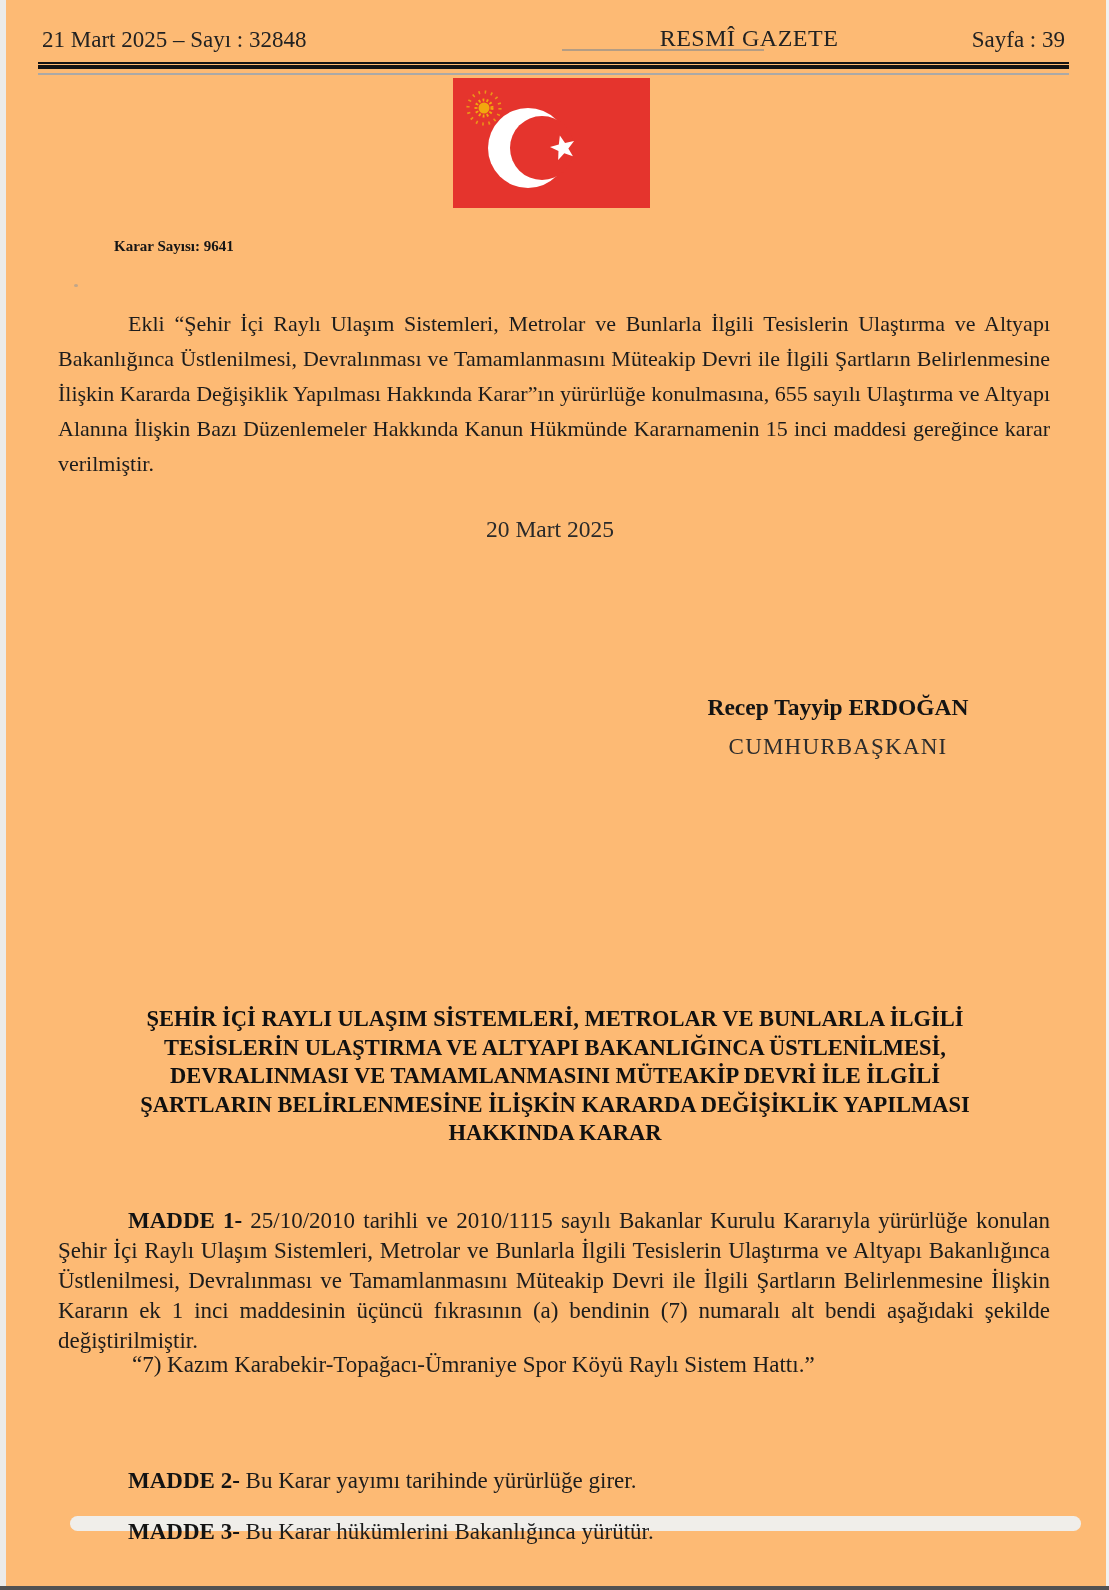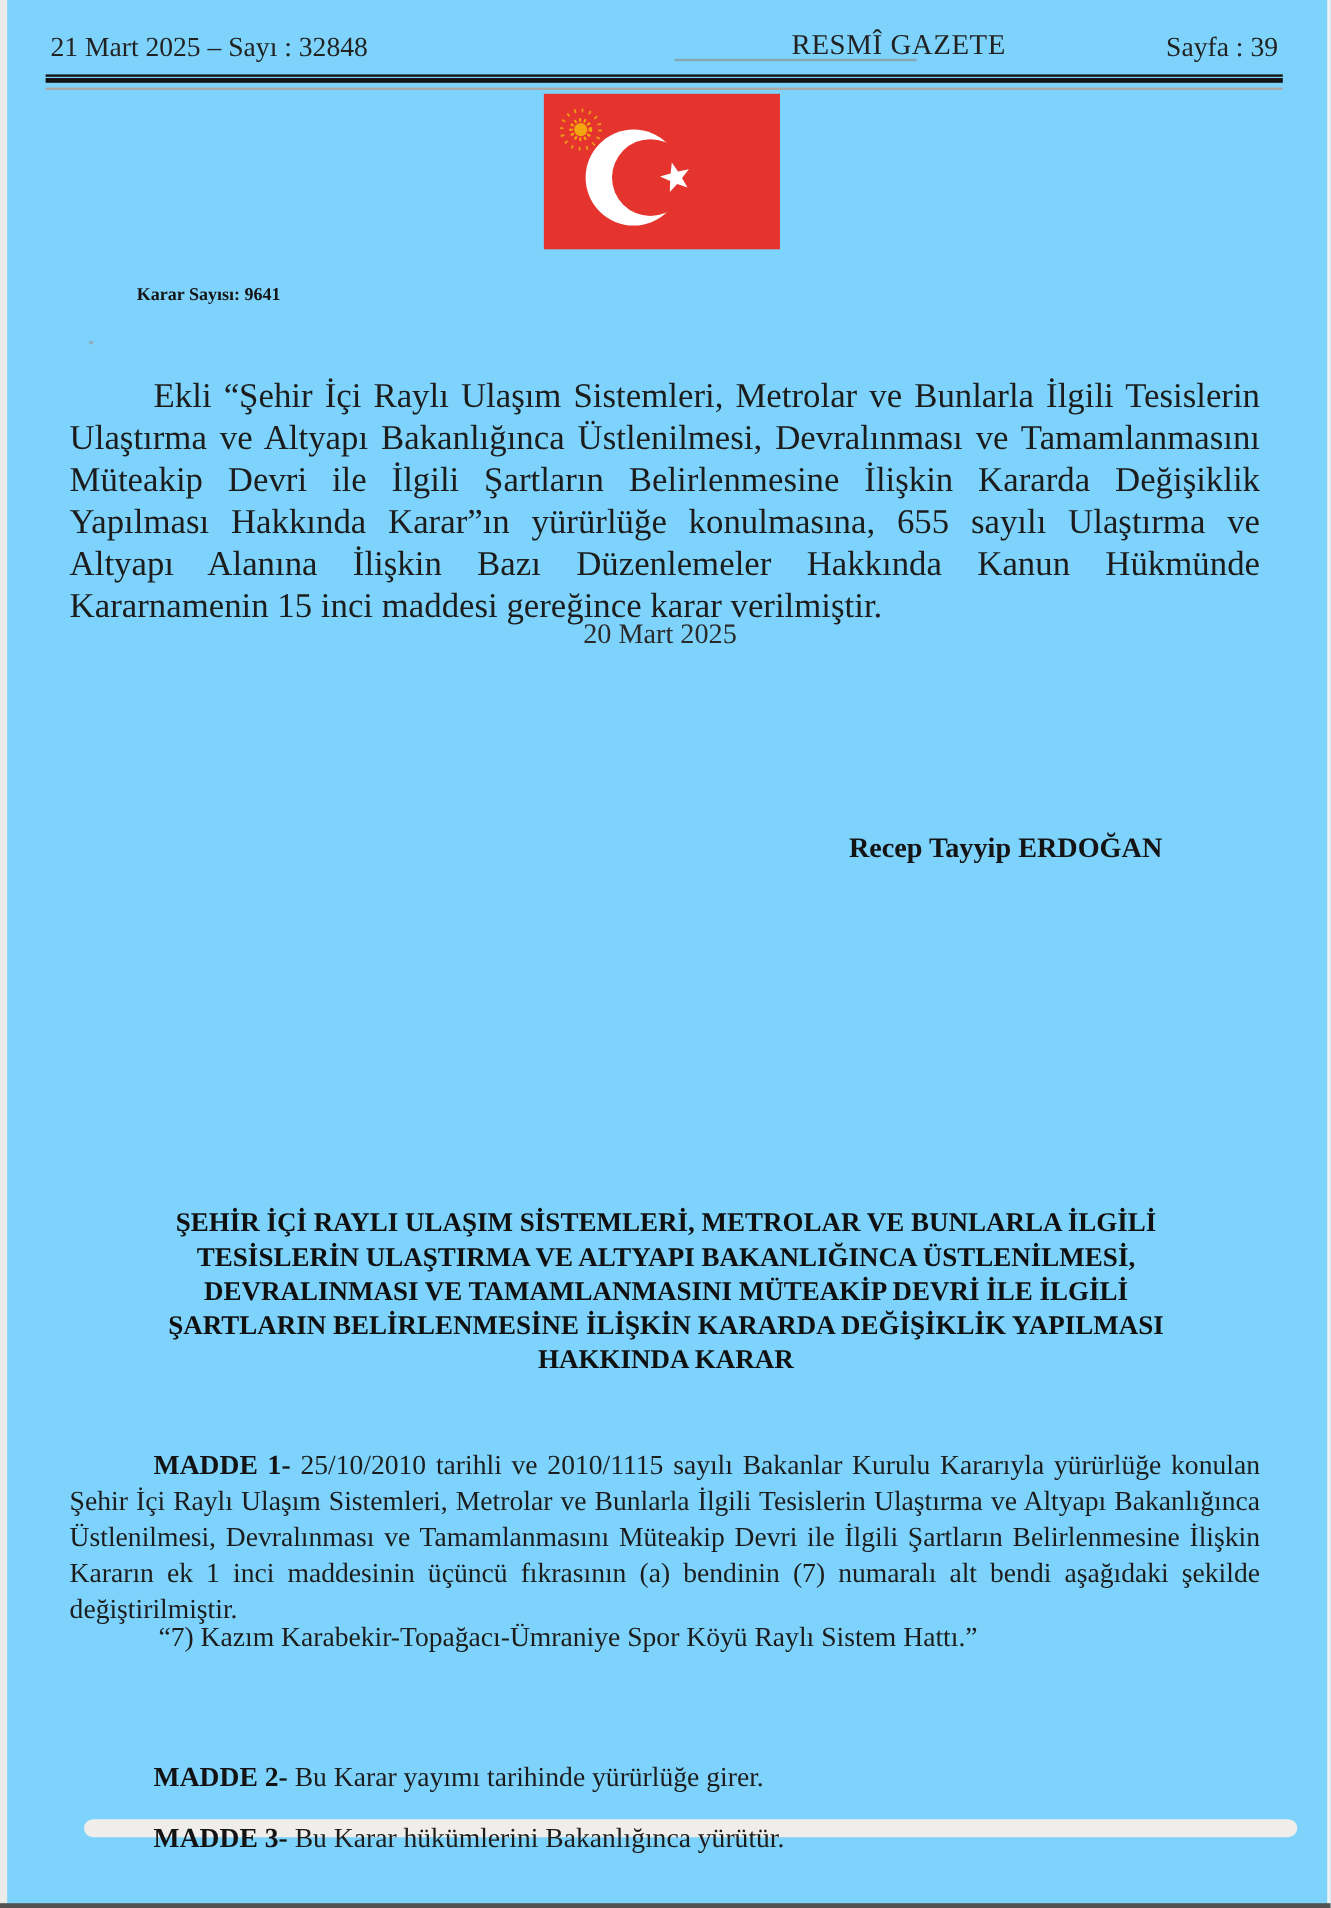--- a/index.html
+++ b/index.html
@@ -1,19 +1,19 @@
 <!DOCTYPE html>
 <html><head>
 <meta charset="utf-8">
 <style>
   html,body{margin:0;padding:0;background:#ffffff;}
   .page{
     position:relative;
     width:1109px;height:1590px;
-    background:#7dd3fc;
+    background:#fdba74;
     font-family:"Liberation Serif", serif;
     color:#1d1d1d;
     overflow:hidden;
   }
   .scan-edge-left{position:absolute;left:0;top:0;bottom:0;width:6px;background:#ebebe9;}
   .scan-edge-right{position:absolute;right:0;top:0;bottom:0;width:3px;background:#f1f1ef;}
   .scan-bottom-bar{position:absolute;left:0;right:0;bottom:0;height:4px;background:#525252;}
   .scan-shadow{position:absolute;left:70px;right:28px;top:1516px;height:15px;border-radius:8px;background:#f0eeea;}
 
   
@@ -32,21 +32,21 @@
   
   .flag{position:absolute;left:453px;top:78px;width:197px;height:130px;}
   .flag svg{display:block;width:100%;height:100%;}
 
   .speck{position:absolute;left:74px;top:284px;width:4px;height:3px;background:#9a9a9a;border-radius:50%;opacity:.6;}
 
   .decision-no{position:absolute;left:114px;top:238px;font-weight:bold;font-size:15px;color:#151515;}
 
   .intro{
     position:absolute;left:58px;top:284px;width:992px;
-    font-size:29px;line-height:35px;text-align:justify;text-indent:70px;
+    font-size:22px;line-height:35px;text-align:justify;text-indent:70px;
     color:#1c1c1c;
     font-family:Liberation Serif, serif;
   }
 
   .decision-date{position:absolute;left:0;top:516px;width:1100px;text-align:center;font-size:23.5px;color:#2a2a2a;}
 
   .signature{position:absolute;left:628px;top:694px;width:420px;text-align:center;}
   .signature .name{font-weight:bold;font-size:23.5px;color:#141414;}
   .signature .title{margin-top:13px;font-size:23px;letter-spacing:1.2px;color:#2c2c2c;}
 
@@ -108,20 +108,21 @@
   <div class="speck"></div>
 
   <div class="decision-no">Karar Sayısı: 9641</div>
 
   <p class="intro">Ekli “Şehir İçi Raylı Ulaşım Sistemleri, Metrolar ve Bunlarla İlgili Tesislerin Ulaştırma ve Altyapı Bakanlığınca Üstlenilmesi, Devralınması ve Tamamlanmasını Müteakip Devri ile İlgili Şartların Belirlenmesine İlişkin Kararda Değişiklik Yapılması Hakkında Karar”ın yürürlüğe konulmasına, 655 sayılı Ulaştırma ve Altyapı Alanına İlişkin Bazı Düzenlemeler Hakkında Kanun Hükmünde Kararnamenin 15 inci maddesi gereğince karar verilmiştir.</p>
 
   <div class="decision-date">20 Mart 2025</div>
 
   <div class="signature">
     <div class="name">Recep Tayyip ERDOĞAN</div>
+    <div class="title">CUMHURBAŞKANI</div>
   </div>
 
   <div class="annex-title">
     <div>ŞEHİR İÇİ RAYLI ULAŞIM SİSTEMLERİ, METROLAR VE BUNLARLA İLGİLİ</div>
     <div>TESİSLERİN ULAŞTIRMA VE ALTYAPI BAKANLIĞINCA ÜSTLENİLMESİ,</div>
     <div>DEVRALINMASI VE TAMAMLANMASINI MÜTEAKİP DEVRİ İLE İLGİLİ</div>
     <div>ŞARTLARIN BELİRLENMESİNE İLİŞKİN KARARDA DEĞİŞİKLİK YAPILMASI</div>
     <div>HAKKINDA KARAR</div>
   </div>
 

